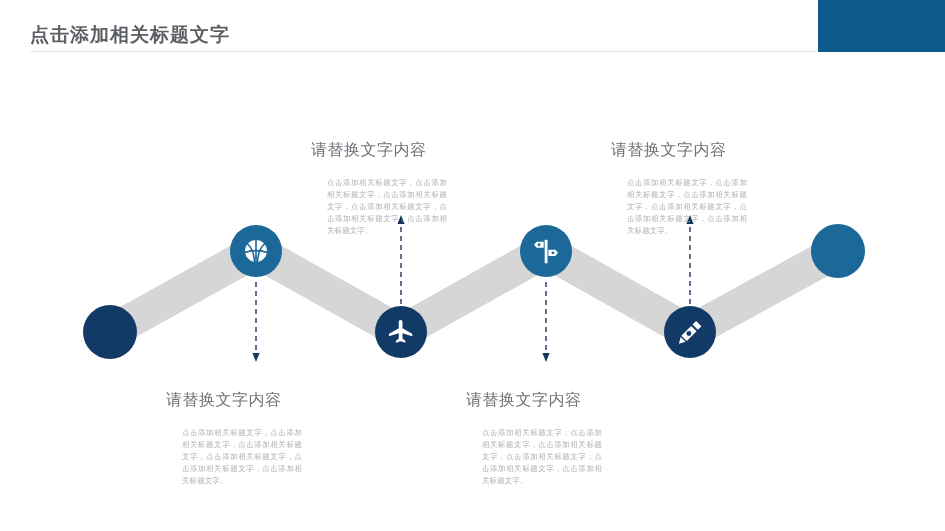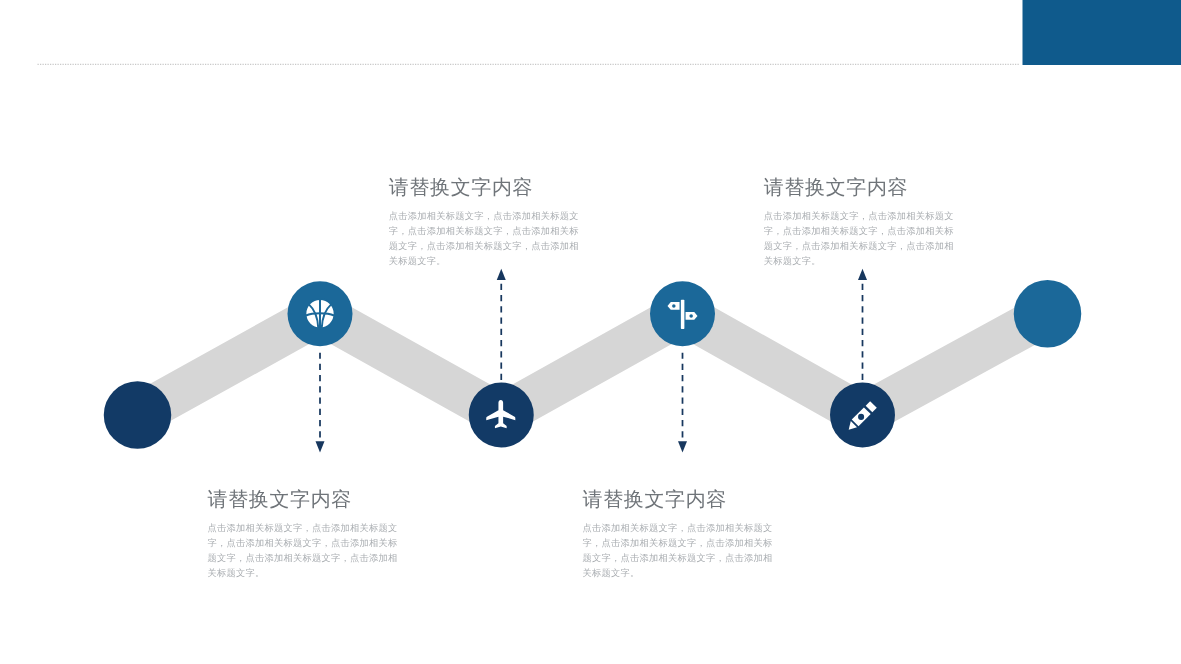--- a/index.html
+++ b/index.html
@@ -91,31 +91,32 @@
     font-size: 16px;
     color: #6f7479;
     margin: 0 0 6px 0;
     letter-spacing: .5px;
     font-weight: normal;
   }
   .tb-body {
     font-size: 7.4px;
     line-height: 1.62;
     color: #a9adb1;
-    margin: 0;
+    margin: 16px;
     text-align: justify;
     letter-spacing: .2px;
   }
 </style>
 </head>
 <body>
 
 <div class="slide">
 
   <div class="header-accent"></div>
+  <div class="page-title">点击添加相关标题文字</div>
   <div class="header-rule"></div>
 
   <svg class="zigzag" viewBox="0 0 945 531" width="945" height="531">
     <polyline points="110,332 256,251 401,332 546,251 690,332 838,251" fill="none" stroke="#d6d6d6" stroke-width="34" stroke-linecap="butt" stroke-linejoin="miter"></polyline>
   </svg>
 
   <div class="node plain" style="left:83px; top:305px; background:#123a66;"></div>
 
   <div class="node" style="left:230px; top:225px; background:#1b6899;">
     <span>

